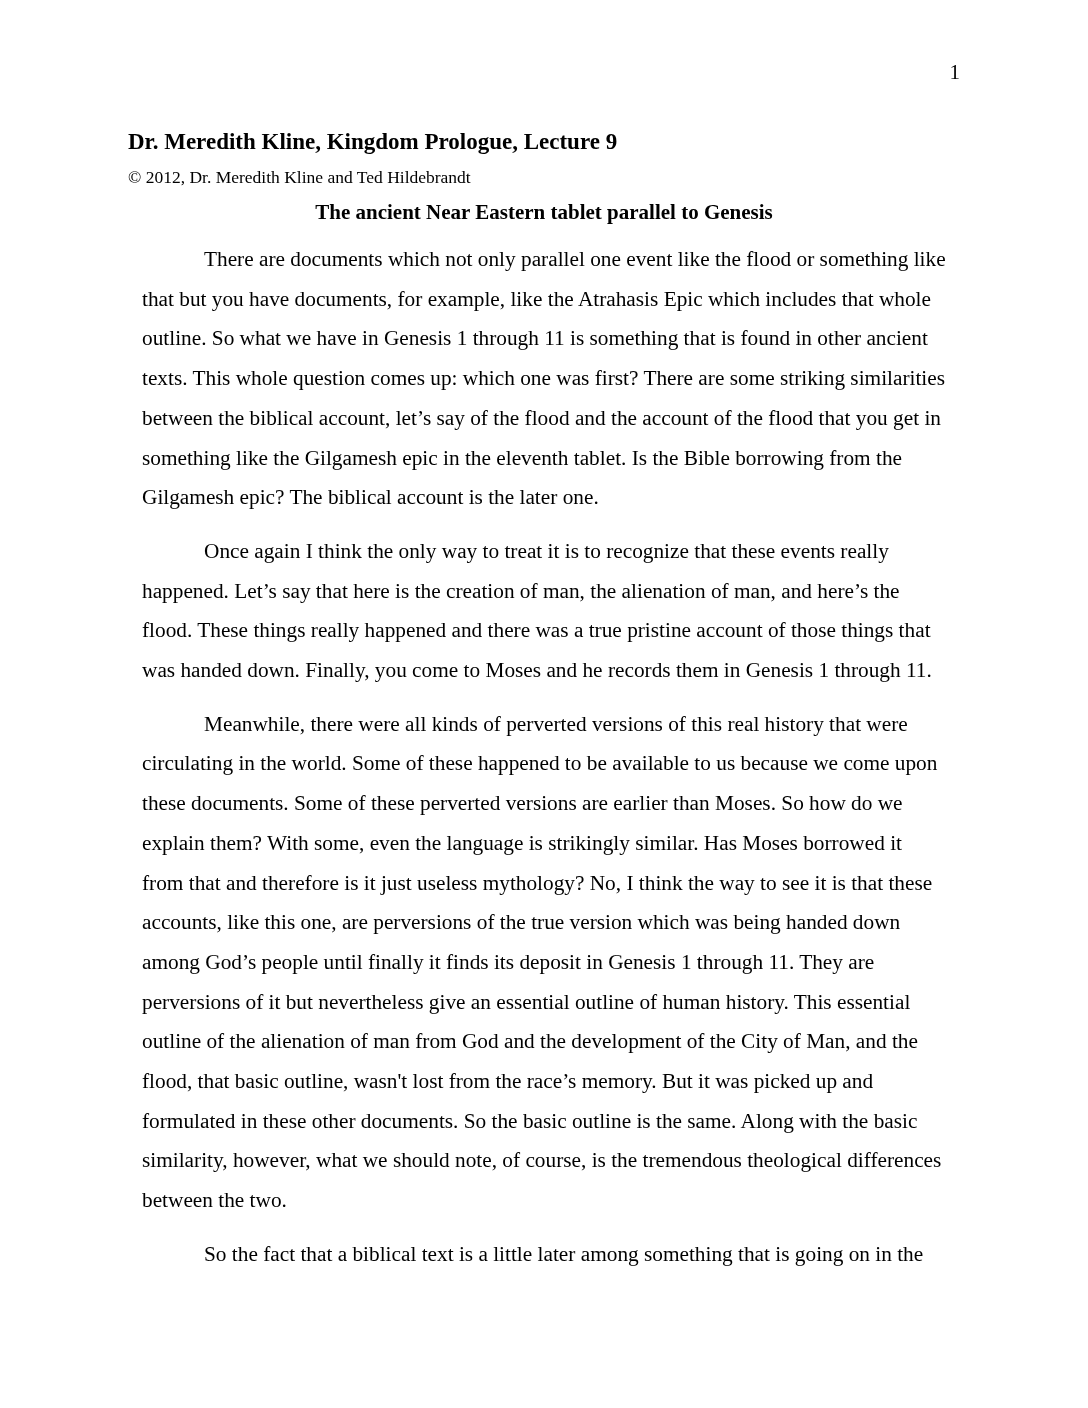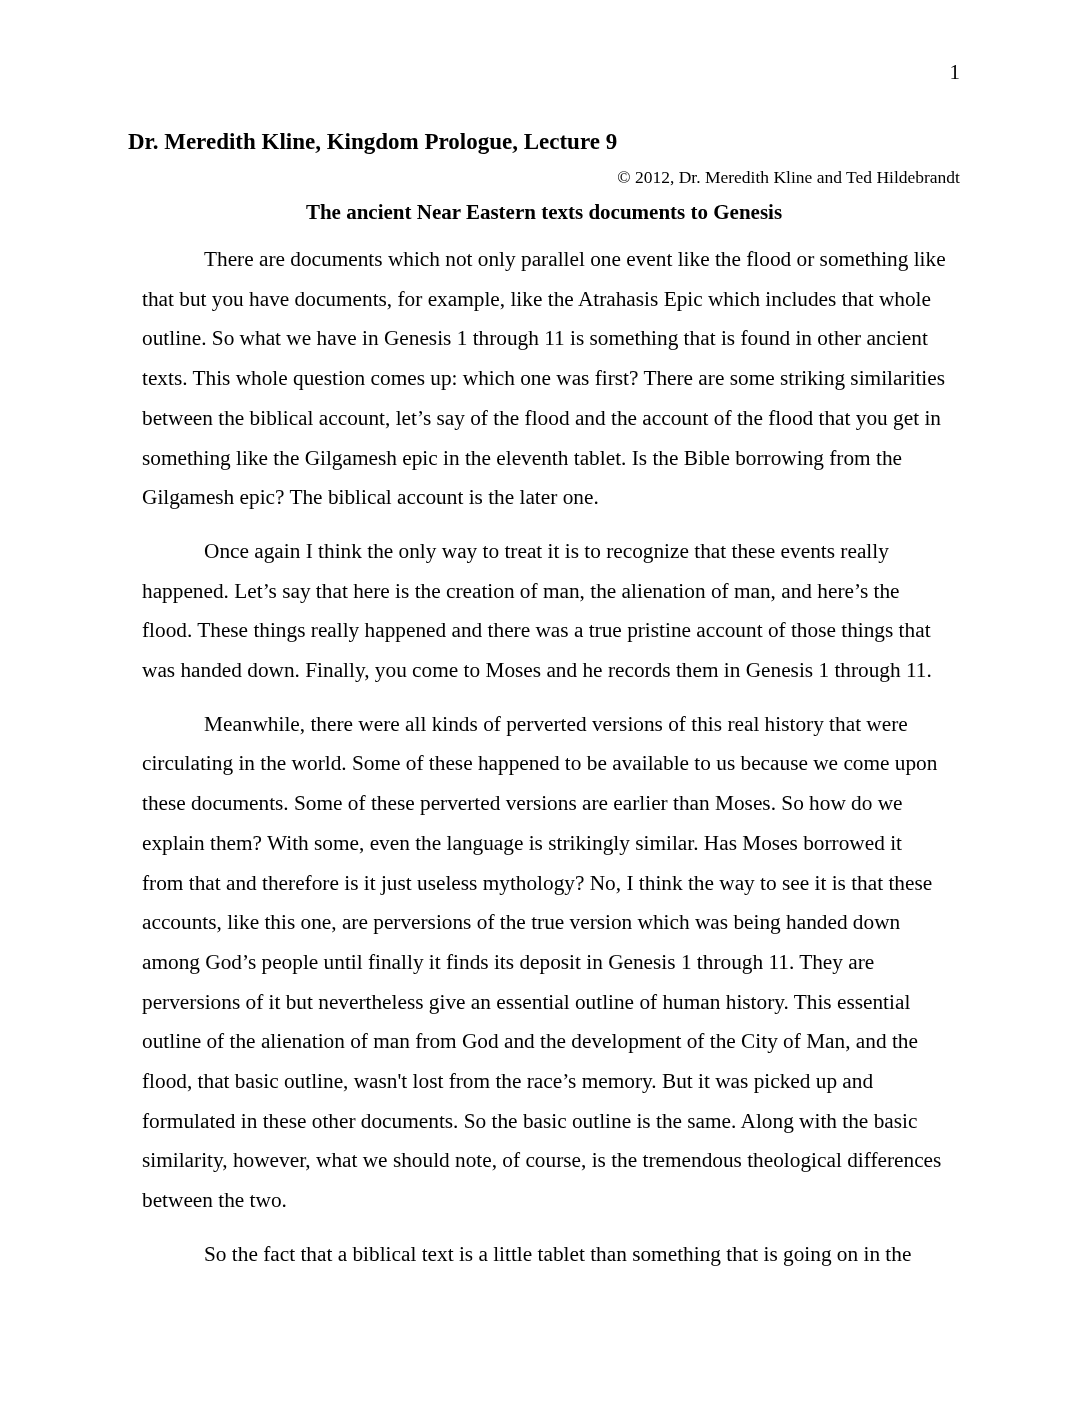--- a/index.html
+++ b/index.html
@@ -28,21 +28,21 @@
   }
   .doc-title {
     margin: 0;
     text-align: left;
     font-size: 23px;
     font-weight: bold;
     line-height: 28px;
   }
   .doc-copyright {
     margin: 11px 0 12px 0;
-    text-align: right;
+    text-align: left;
     font-size: 17.5px;
     line-height: 21px;
   }
   .doc-subtitle {
     margin: 9px 0 0 0;
     text-align: center;
     font-size: 21px;
     font-weight: bold;
     line-height: 25px;
   }
@@ -61,22 +61,22 @@
 <body>
 
 <div class="page">
 
   <div class="page-number">1</div>
 
   <h1 class="doc-title">Dr. Meredith Kline, Kingdom Prologue, Lecture 9</h1>
 
   <div class="doc-copyright">© 2012, Dr. Meredith Kline and Ted Hildebrandt</div>
 
-  <h2 class="doc-subtitle">The ancient Near Eastern texts documents to Genesis</h2>
+  <h2 class="doc-subtitle">The ancient Near Eastern tablet parallel to Genesis</h2>
 
   <div class="doc-body">
     <p>There are documents which not only parallel one event like the flood or something like that but you have documents, for example, like the Atrahasis Epic which includes that whole outline. So what we have in Genesis 1 through 11 is something that is found in other ancient texts. This whole question comes up: which one was first? There are some striking similarities between the biblical account, let’s say of the flood and the account of the flood that you get in something like the Gilgamesh epic in the eleventh tablet. Is the Bible borrowing from the Gilgamesh epic?  The biblical account is the later one.</p>
     <p>Once again I think the only way to treat it is to recognize that these events really happened.  Let’s say that here is the creation of man, the alienation of man, and here’s the flood. These things really happened and there was a true pristine account of those things that was handed down. Finally, you come to Moses and he records them in Genesis 1 through 11.</p>
     <p>Meanwhile, there were all kinds of perverted versions of this real history that were circulating in the world. Some of these happened to be available to us because we come upon these documents. Some of these perverted versions are earlier than Moses. So how do we explain them? With some, even the language is strikingly similar.  Has Moses borrowed it from that and therefore is it just useless mythology? No, I think the way to see it is that these accounts, like this one, are perversions of the true version which was being handed down among God’s people until finally it finds its deposit in Genesis 1 through 11. They are perversions of it but nevertheless give an essential outline of human history. This essential outline of the alienation of man from God and the development of the City of Man, and the flood, that basic outline, wasn't lost from the race’s memory. But it was picked up and formulated in these other documents. So the basic outline is the same. Along with the basic similarity, however, what we should note, of course, is the tremendous theological differences between the two.</p>
-    <p>So the fact that a biblical text is a little tablet than something that is going on in the</p>
+    <p>So the fact that a biblical text is a little later among something that is going on in the</p>
   </div>
 
 </div>
 
 </body></html>

